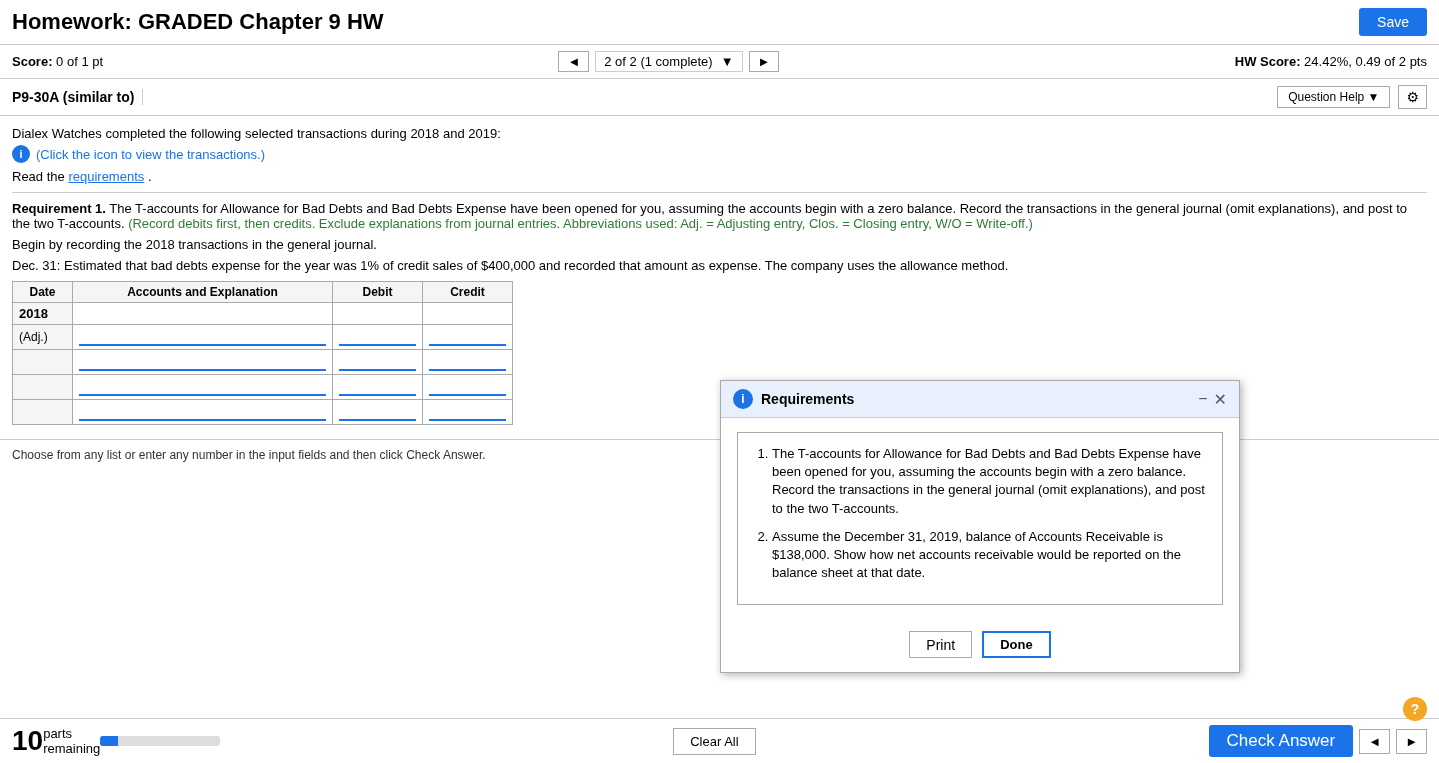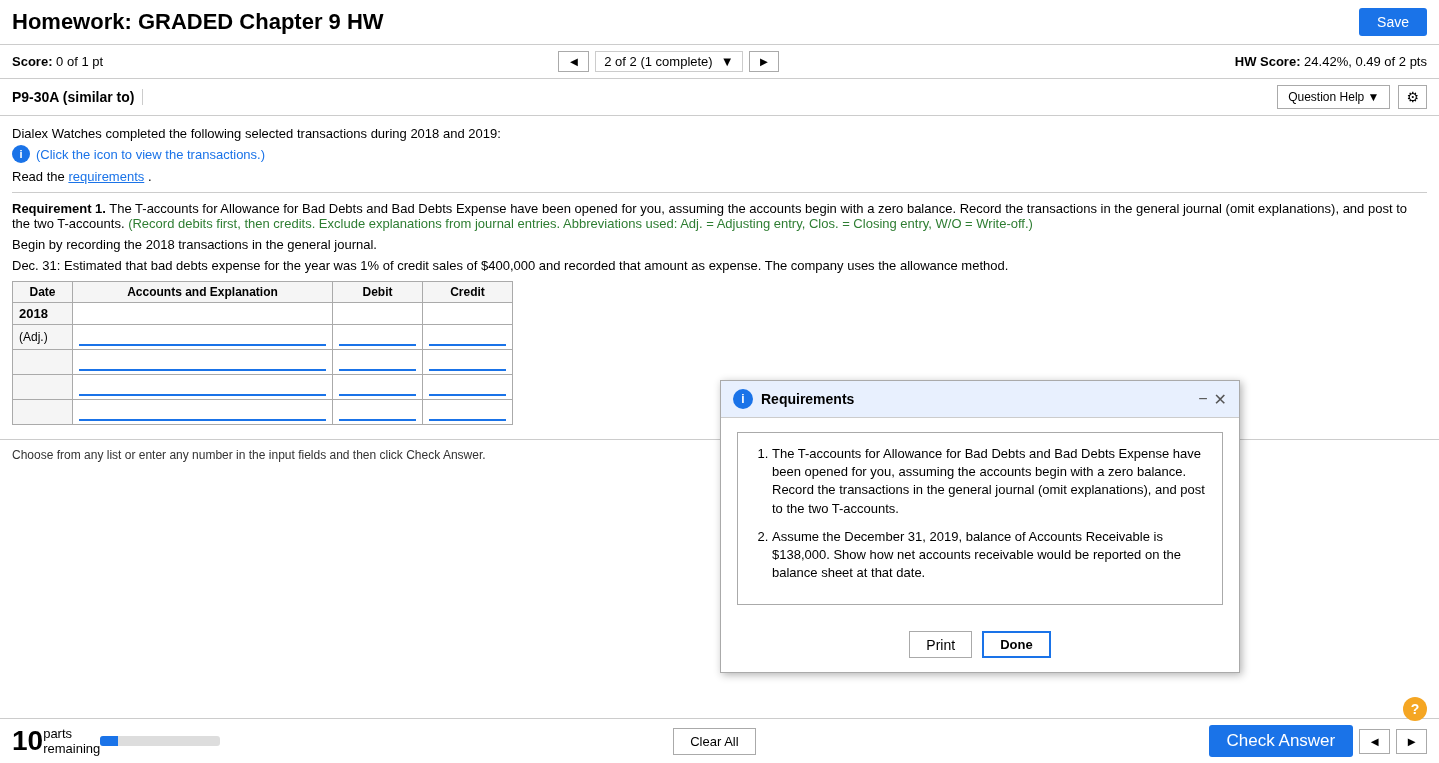--- a/index.html
+++ b/index.html
@@ -12,21 +12,21 @@
 
     
     .score-bar { display: flex; justify-content: space-between; align-items: center; padding: 6px 12px; border-bottom: 1px solid #ccc; }
     .score-nav { display: flex; align-items: center; gap: 6px; }
     .nav-btn { background: #fff; border: 1px solid #aaa; padding: 2px 8px; cursor: pointer; font-size: 13px; }
     .nav-dropdown { display: flex; align-items: center; gap: 8px; border: 1px solid #ccc; padding: 2px 8px; cursor: pointer; }
 
     
     .question-header { display: flex; justify-content: space-between; align-items: center; padding: 6px 12px; border-bottom: 1px solid #ccc; }
     .question-id { font-size: 14px; font-weight: bold; border-right: 1px solid #ccc; padding-right: 8px; margin-right: 12px; }
-    .question-help-area { display: flex; gap: 8px; }
+    .question-help-area { display: flex; align-items: center; gap: 8px; }
     .question-help-btn { border: 1px solid #aaa; background: #fff; padding: 3px 10px; cursor: pointer; font-size: 12px; }
     .gear-btn { border: 1px solid #aaa; background: #fff; padding: 3px 7px; cursor: pointer; font-size: 14px; }
 
     
     .content { padding: 10px 12px; }
     .info-line { display: flex; align-items: center; gap: 6px; margin: 4px 0; }
     .info-icon { background: #1a73e8; color: #fff; border-radius: 50%; width: 18px; height: 18px; display: flex; align-items: center; justify-content: center; font-size: 11px; font-weight: bold; flex-shrink: 0; }
     .info-link { color: #1a73e8; cursor: pointer; }
     .req-link { color: #1a73e8; text-decoration: underline; cursor: pointer; }
     .green-text { color: #2e7d32; }

